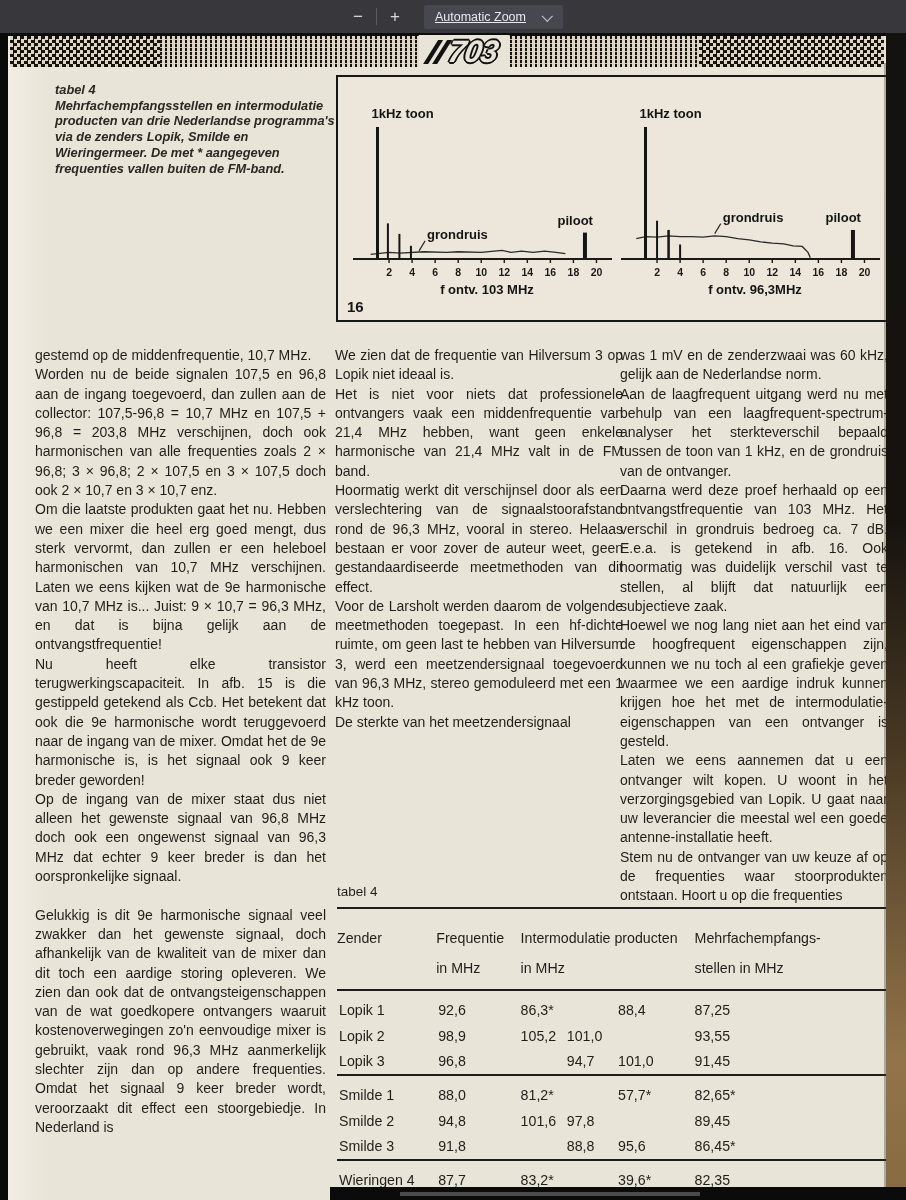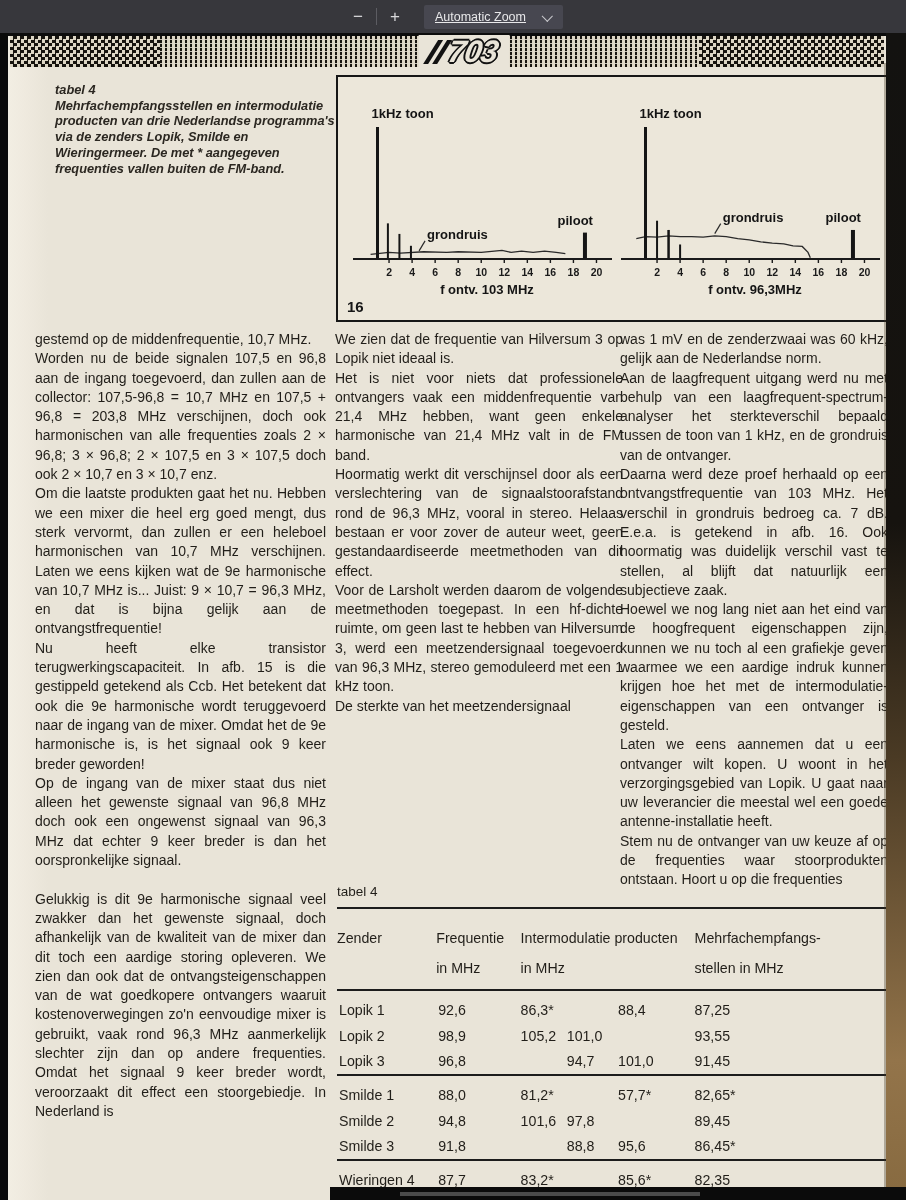--- a/index.html
+++ b/index.html
@@ -55,21 +55,21 @@
   
   .figure-box{position:absolute;left:328px;top:42px;width:552px;height:247px;
               background:#ece7da;border:2.5px solid #161616;box-sizing:border-box;}
   .fig-num{position:absolute;left:9px;bottom:5px;font-weight:700;font-size:15px;color:#161616;}
   .plot{position:absolute;top:18px;}
   .plot0{left:12px;}
   .plot1{left:280px;}
   svg text{font-family:"Liberation Sans",sans-serif;}
 
   
-  .col{position:absolute;top:297px;font-size:14px;line-height:19.3px;text-align:justify;
+  .col{position:absolute;top:313px;font-size:14px;line-height:19.3px;text-align:justify;
        color:#211e19;}
   .col p{margin:0;}
   .col p:empty{height:19.3px;}
   .col1{left:27px;width:291px;}
   .col2{left:327px;width:288px;}
   .col3{left:612px;width:268px;}
 
   
   .tabel-label{position:absolute;left:329px;top:851px;font-size:13.5px;color:#211e19;}
   .dtable{position:absolute;left:329px;top:874px;width:555px;border-collapse:collapse;
@@ -298,21 +298,21 @@
         <td class="num-r">95,6</td>
         <td class="c-mehr">86,45*</td>
       </tr>
       </tbody>
     <tbody>
         <tr>
         <td class="c-zender">Wieringen 4</td>
         <td class="c-freq">87,7</td>
         <td class="num-r">83,2*</td>
         <td class="num-r"></td>
-        <td class="num-r">85,6*</td>
+        <td class="num-r">39,6*</td>
         <td class="c-mehr">82,35</td>
       </tr>
         <tr>
         <td class="c-zender">Wieringen 2</td>
         <td class="c-freq">92,2</td>
         <td class="num-r">96,7</td>
         <td class="num-r">94,5</td>
         <td class="num-r"></td>
         <td class="c-mehr">86,85</td>
       </tr>

